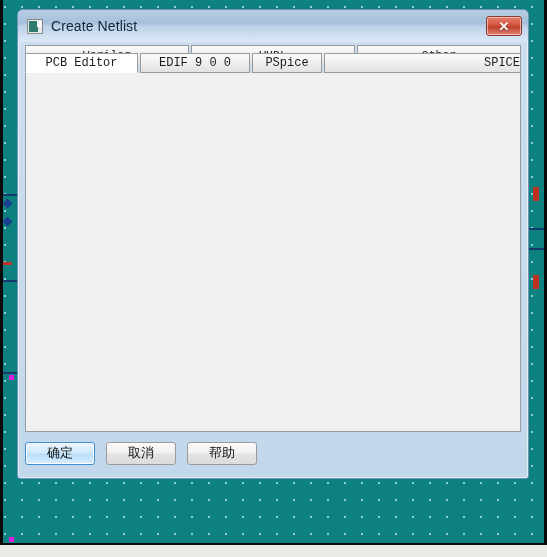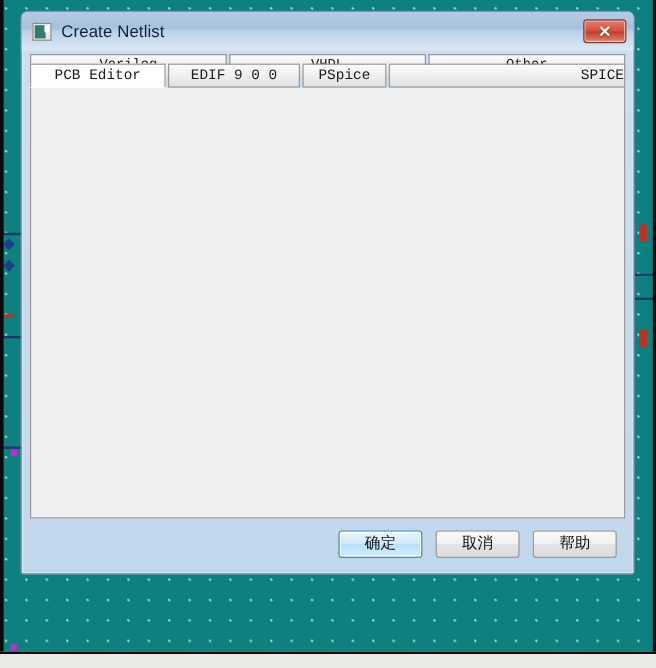--- a/index.html
+++ b/index.html
@@ -226,21 +226,20 @@
 
   
   .footer {
     position: absolute;
     left: 3px;
     right: 3px;
     bottom: 4px;
     height: 34px;
     display: flex;
     align-items: center;
-    justify-content: flex-end;
     gap: 11px;
     padding-right: 7px;
     box-sizing: border-box;
   }
   .btn {
     width: 70px;
     height: 23px;
     box-sizing: border-box;
     border: 1px solid #9b9b9b;
     border-radius: 3px;

